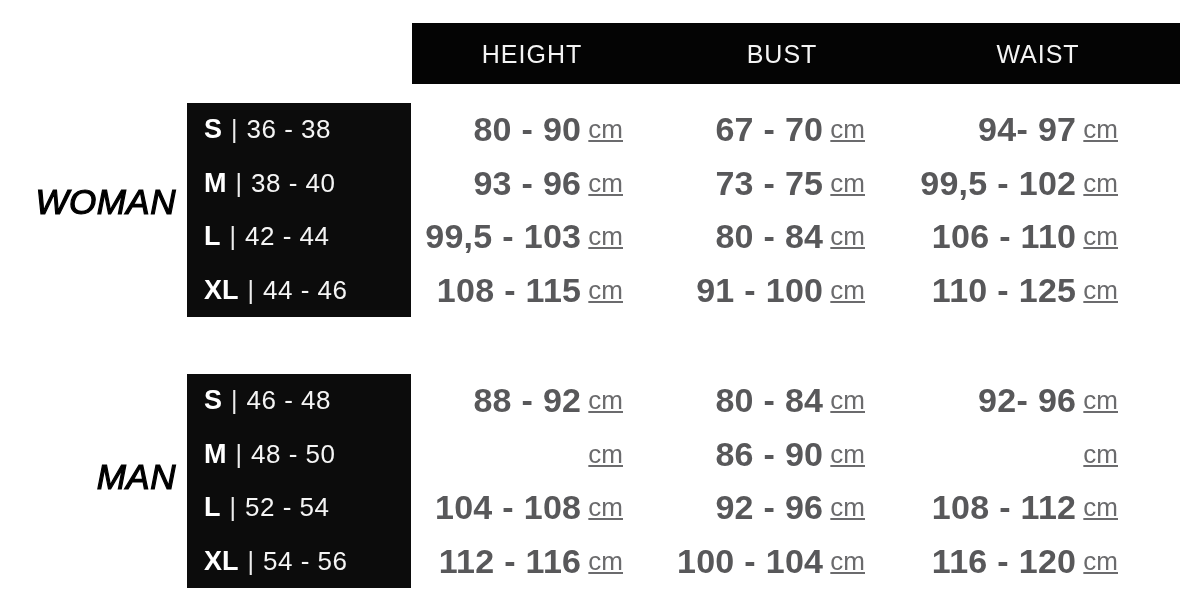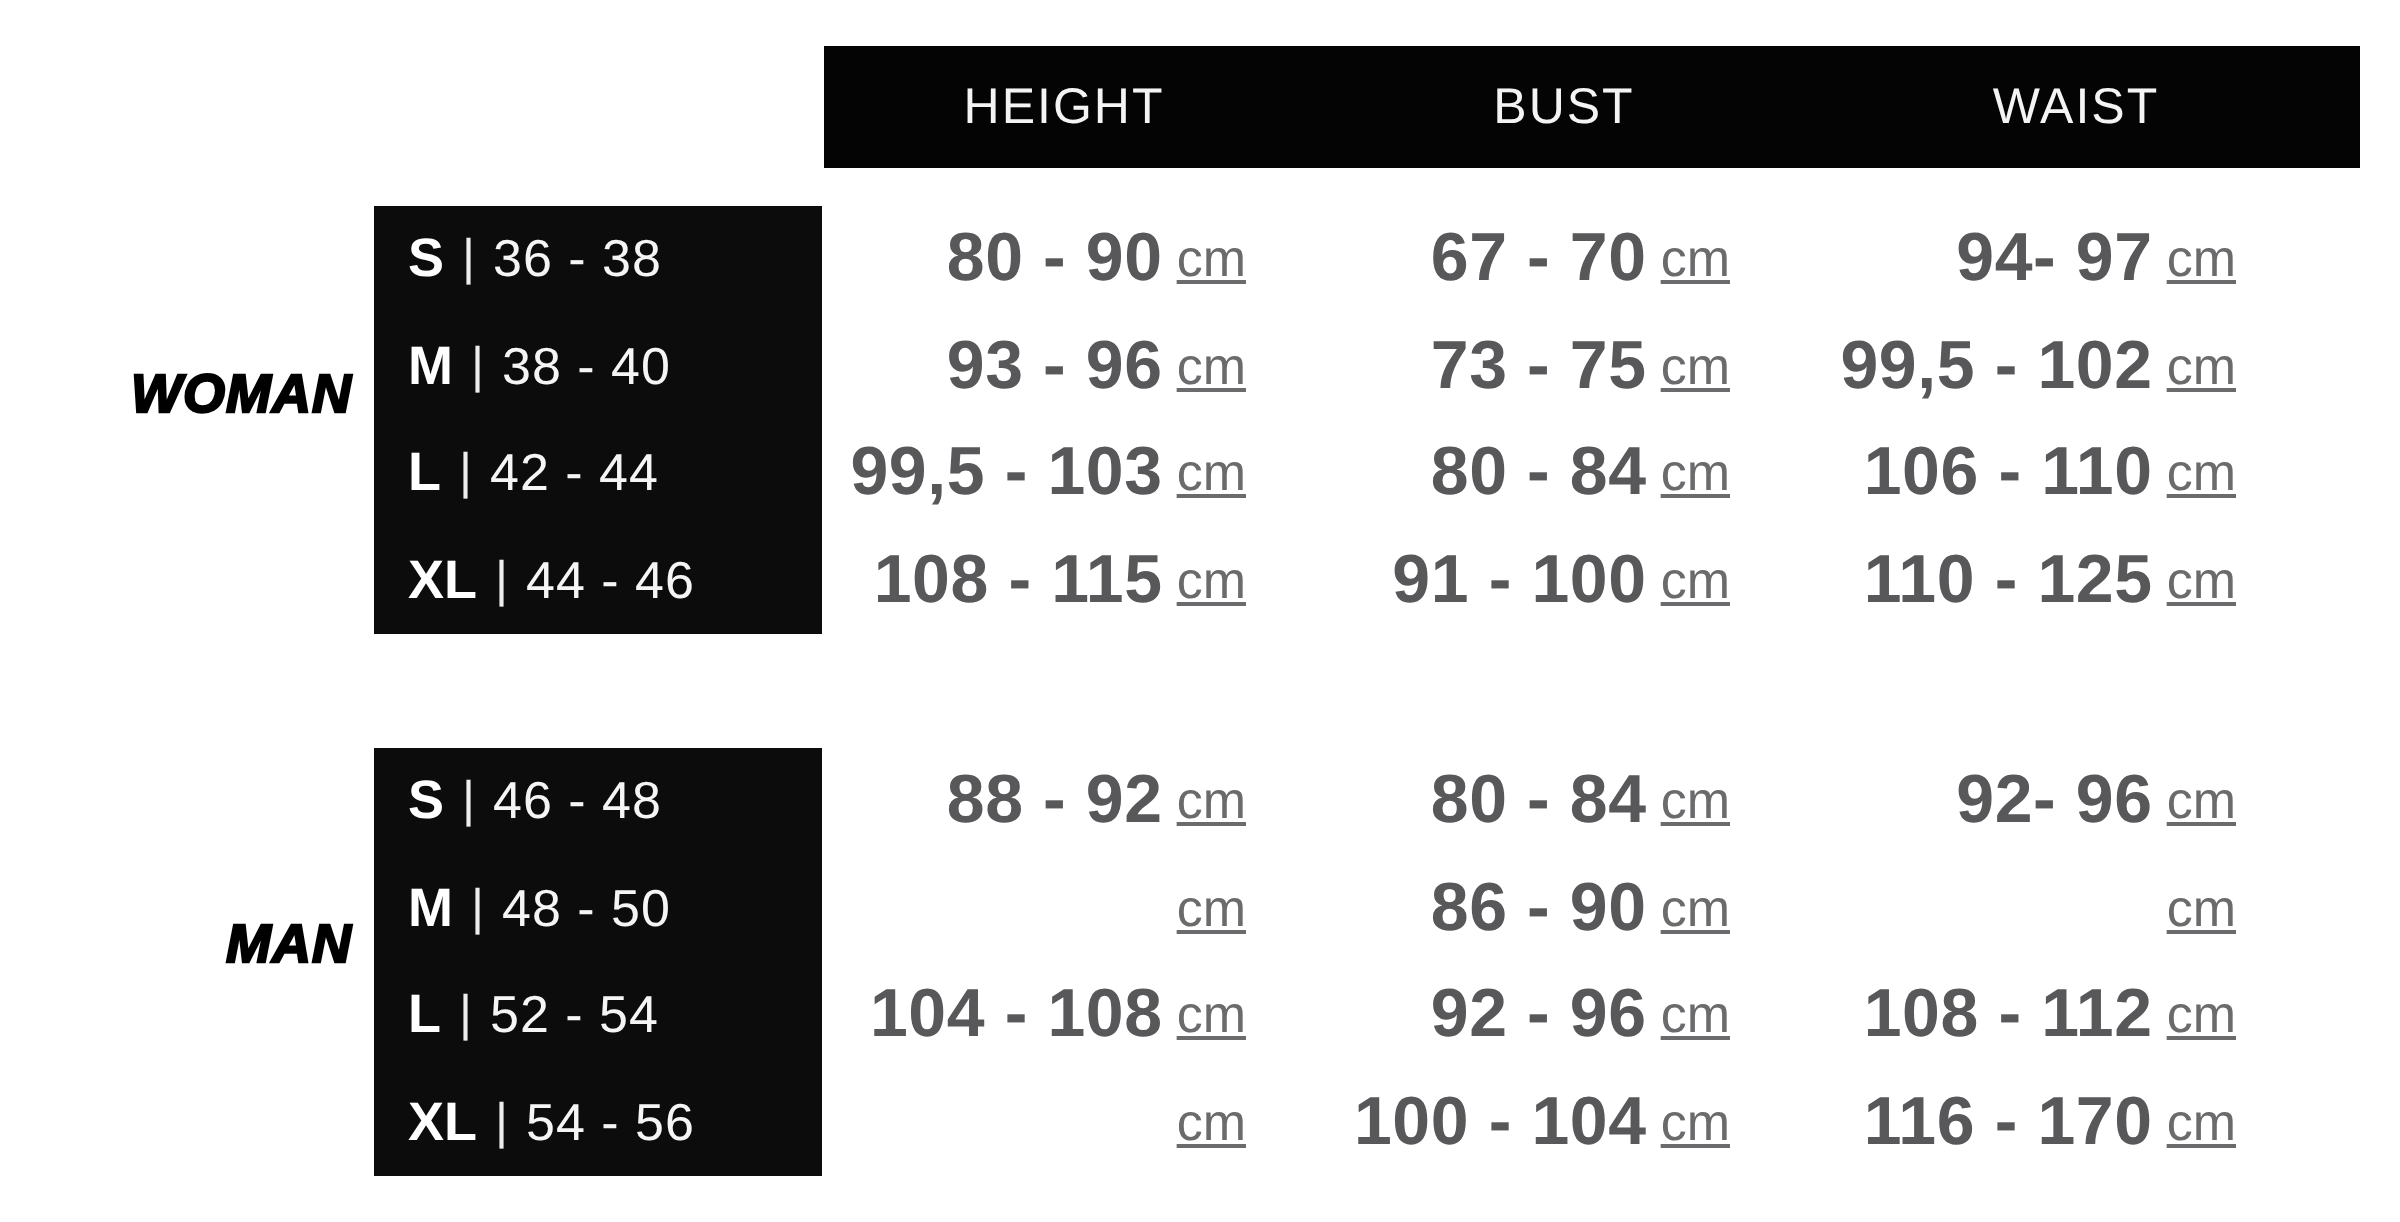--- a/index.html
+++ b/index.html
@@ -22,21 +22,21 @@
   .col-head.h3{left:626px;}
   
   .size-box{
     position:absolute;left:187px;width:224px;height:214px;background:#0c0c0c;
   }
   .size-box.woman{top:103px;}
   .size-box.man{top:374px;}
   
   .section-label{
     position:absolute;left:0;width:176px;text-align:right;
-    font-size:27px;line-height:1;font-weight:700;font-style:italic;
+    font-size:35px;line-height:1;font-weight:400;font-style:italic;
     color:#000;letter-spacing:.5px;-webkit-text-stroke:1.2px #000;
     white-space:nowrap;
   }
   .section-label.woman{top:184px;}
   .section-label.man{top:459px;}
   
   .rows{position:absolute;left:0;width:1200px;}
   .rows.woman{top:103px;}
   .rows.man{top:374px;}
   .row{position:relative;height:53.5px;}
@@ -216,27 +216,28 @@
       </div>
     </div>
 
     <div class="row">
       <div class="cell size-cell">
         <span class="letter">XL</span>
         <span class="sep">|</span>
         <span class="range">54 - 56</span>
       </div>
       <div class="cell val height">
+        <span class="num">112 - 116</span>
         <span class="unit">cm</span>
       </div>
       <div class="cell val bust">
         <span class="num">100 - 104</span>
         <span class="unit">cm</span>
       </div>
       <div class="cell val waist">
-        <span class="num">116 - 170</span>
+        <span class="num">116 - 120</span>
         <span class="unit">cm</span>
       </div>
     </div>
 
   </div>
 
 </div>
 
 </body></html>

